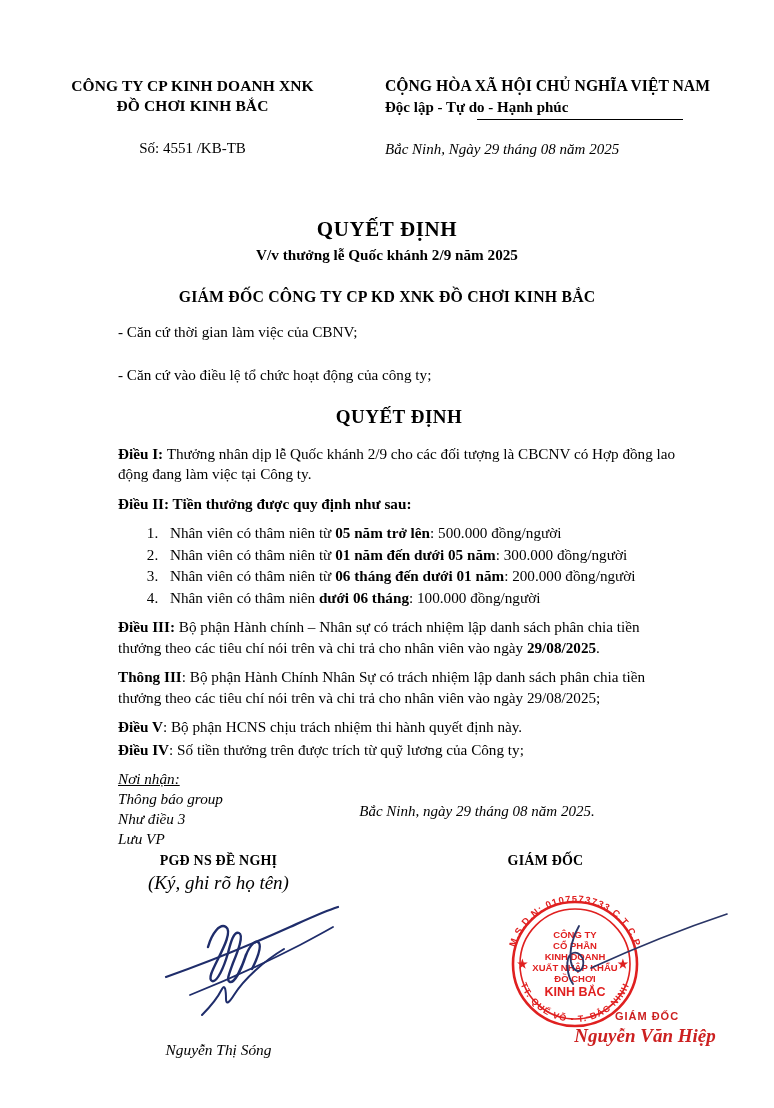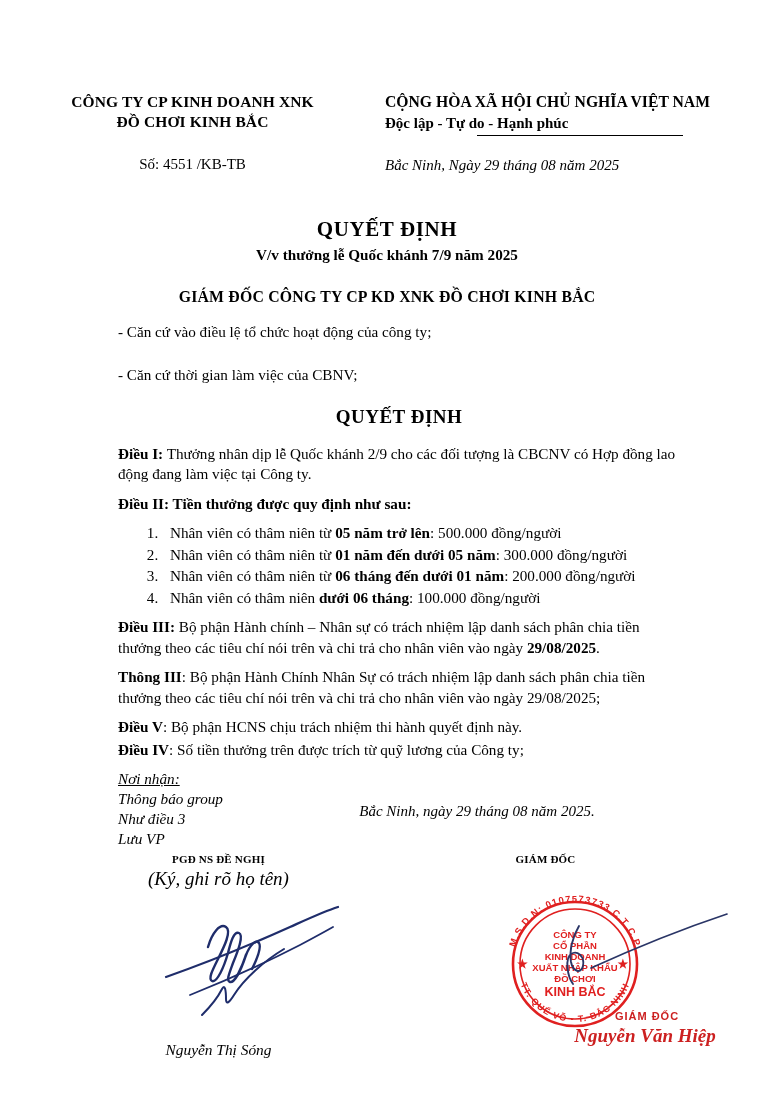--- a/index.html
+++ b/index.html
@@ -8,21 +8,21 @@
     background:#ffffff;
     font-family:"Liberation Serif","DejaVu Serif",serif;
     color:#000;
     position:relative;
     overflow:hidden;
   }
   .page{position:relative;width:774px;height:1108px;}
 
   
   .header{
-    position:absolute;top:92px;left:0;width:774px;
+    position:absolute;top:76px;left:0;width:774px;
     display:flex;flex-direction:row;
   }
   .hdr-left{width:385px;text-align:center;}
   .hdr-right{width:389px;text-align:left;}
   .org-name{
     font-weight:bold;font-size:15.5px;line-height:20px;
     letter-spacing:.1px;
   }
   .nation{
     font-weight:bold;font-size:15.7px;line-height:20px;
@@ -74,21 +74,21 @@
   .sign-date{
     position:absolute;top:803px;left:0;width:774px;text-align:center;
     font-style:italic;font-size:15px;padding-left:180px;box-sizing:border-box;
   }
   .sign-row{
     position:absolute;top:853px;left:0;width:774px;display:flex;
   }
   .sign-col{width:387px;text-align:center;}
   .sign-col.left{padding-left:50px;box-sizing:border-box;}
   .sign-col.right{padding-right:70px;box-sizing:border-box;}
-  .sign-title{font-weight:bold;font-size:11px;letter-spacing:.2px;}
+  .sign-title{font-weight:bold;font-size:14px;letter-spacing:.2px;}
   .sign-note{font-style:italic;font-size:19px;margin-top:3px;}
   .sign-name{
     position:absolute;top:1041px;left:0;width:387px;text-align:center;
     padding-left:50px;box-sizing:border-box;
     font-weight:normal;font-style:italic;font-size:15.4px;
   }
 
   
   .sig-left{position:absolute;top:905px;left:160px;width:230px;height:135px;}
   .stamp-wrap{position:absolute;top:880px;left:495px;width:235px;height:175px;}
@@ -107,28 +107,28 @@
     <div class="hdr-right">
       <div class="nation">CỘNG HÒA XÃ HỘI CHỦ NGHĨA VIỆT NAM</div>
       <div class="motto">Độc lập - Tự do - Hạnh phúc</div>
       <div class="motto-rule"></div>
       <div class="place-date">Bắc Ninh, Ngày 29 tháng 08 năm 2025</div>
     </div>
   </div>
 
   <div class="title-block">
     <div class="t-main">QUYẾT ĐỊNH</div>
-    <div class="t-sub">V/v thưởng lễ Quốc khánh 7/9 năm 2025</div>
+    <div class="t-sub">V/v thưởng lễ Quốc khánh 2/9 năm 2025</div>
     <div class="t-dir">GIÁM ĐỐC CÔNG TY CP KD XNK ĐỒ CHƠI KINH BẮC</div>
   </div>
 
   <div class="body">
 
+    <div class="basis">- Căn cứ thời gian làm việc của CBNV;</div>
     <div class="basis">- Căn cứ vào điều lệ tổ chức hoạt động của công ty;</div>
-    <div class="basis">- Căn cứ thời gian làm việc của CBNV;</div>
 
     <div class="decide">QUYẾT ĐỊNH</div>
 
     <div class="para">
       <span class="art-label">Điều I:</span><span> Thưởng nhân dịp lễ Quốc khánh 2/9 cho các đối tượng là CBCNV có Hợp đồng lao động đang làm việc tại Công ty.</span>
     </div>
 
     <div class="para">
       <span class="art-label">Điều II: Tiền thưởng được quy định như sau:</span>
     </div>

